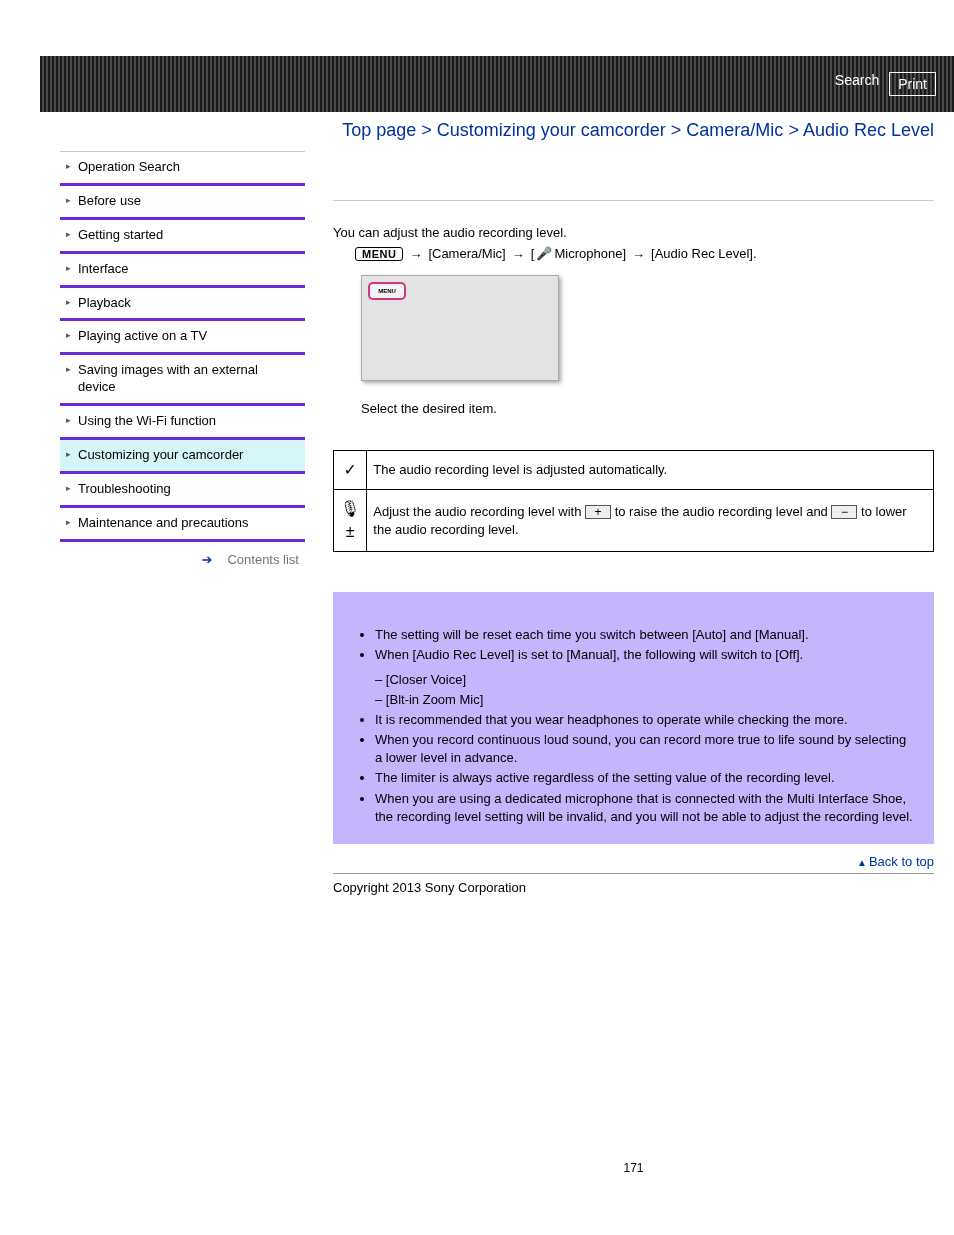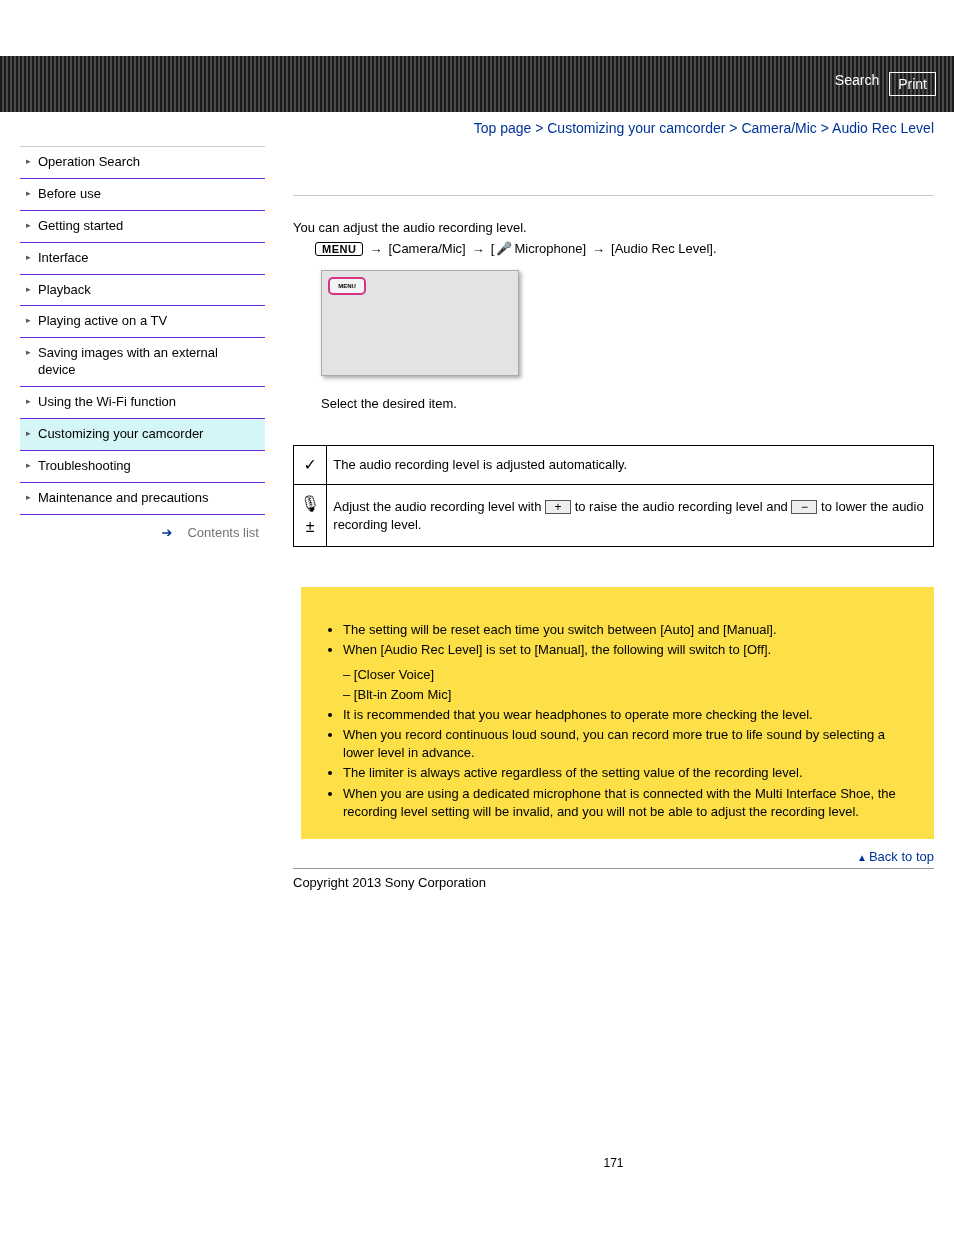--- a/index.html
+++ b/index.html
@@ -1,34 +1,34 @@
 <!DOCTYPE html>
 <html><head>
 <meta charset="utf-8">
 <style>
   * { box-sizing: border-box; margin: 0; padding: 0; }
   body { font-family: Arial, Helvetica, sans-serif; font-size: 13px; color: #000; background: #fff; }
-  .page { width: 954px; margin: 0 auto; position: relative; }
+  .page { width: 954px; margin: 0 auto; position: relative; padding-left: 40px; }
   .banner {
     height: 56px;
     margin-top: 56px;
     background: repeating-linear-gradient(90deg, #1a1a1a 0 2px, #4a4a4a 2px 4px);
     position: relative;
   }
   .banner-actions { position: absolute; right: 18px; top: 16px; display: flex; gap: 10px; }
   .banner-btn { color: #fff; cursor: pointer; font-size: 14px; }
   .banner-btn.print { border: 1px solid #fff; padding: 3px 8px; }
-  .breadcrumb { text-align: right; padding: 8px 20px 0 0; font-size: 14px; }
+  .breadcrumb { text-align: right; padding: 8px 20px 0 0; font-size: 18px; }
   .breadcrumb a { color: #003399; text-decoration: none; }
   .breadcrumb span.sep { color: #003399; }
   .breadcrumb span.current { color: #003399; }
   .container { display: flex; padding: 10px 20px 0 20px; align-items: flex-start; }
   .sidebar { width: 245px; flex-shrink: 0; }
   .sidebar ul { list-style: none; border-top: 1px solid #ccc; }
-  .sidebar li { border-bottom: 1px solid #6d28d9; padding: 7px 6px 7px 18px; position: relative; cursor: pointer; line-height: 1.3; }
+  .sidebar li { border-bottom: 3px solid #6d28d9; padding: 7px 6px 7px 18px; position: relative; cursor: pointer; line-height: 1.3; }
   .sidebar li::before {
     content: "▸"; font-size: 9px; color: #555; position: absolute; left: 6px; top: 9px;
   }
   .sidebar li.active { background: #d5f6f6; }
   .contents-list { text-align: right; padding: 10px 6px 0 0; }
   .contents-list a { color: #737373; text-decoration: none; font-size: 13px; margin-left: 13px; }
   .arrow-r { color: #003399; margin-right: 2px; }
   .arrow-up { color: #003399; margin-right: 2px; font-size: 10px; }
   .main { flex: 1; padding-left: 28px; }
   .main h1 { font-size: 22px; font-weight: normal; color: #888; padding: 18px 0 6px 0; border-bottom: 1px solid #ccc; min-height: 50px; }
@@ -37,21 +37,21 @@
   .menu-badge { border: 1px solid #000; border-radius: 3px; padding: 0 6px; font-size: 11px; font-weight: bold; letter-spacing: 0.5px; }
   .flow-arrow { font-size: 13px; }
   .mic-label { display: inline-flex; align-items: center; gap: 2px; }
   .screen-mock { width: 198px; height: 106px; background: #e3e3e3; border: 1px solid #aaa; box-shadow: 2px 2px 4px rgba(0,0,0,0.35); margin: 14px 0 14px 28px; position: relative; }
   .screen-mock .highlight { position: absolute; top: 6px; left: 6px; width: 38px; height: 18px; border: 2px solid #d63384; border-radius: 5px; display:flex; align-items:center; justify-content:center; font-size:6px; font-weight:bold; background:#f4f4f4; }
   .step-text { padding: 6px 0 8px 28px; }
   .opt-table { width: 100%; border-collapse: collapse; margin-top: 26px; }
   .opt-table td { border: 1px solid #000; padding: 8px 6px; vertical-align: middle; font-size: 13px; line-height: 1.4; }
   .opt-table td.iconcell { width: 26px; text-align: center; font-size: 16px; }
   .inline-btn { display: inline-block; border: 1px solid #555; background: #eee; width: 26px; height: 14px; vertical-align: middle; text-align: center; line-height: 12px; font-size: 12px; }
-  .notes-block { background: #fde047; margin-top: 40px; padding: 14px 18px 16px 18px; margin-left: 8px; }
+  .notes-block { background: #c4b5fd; margin-top: 40px; padding: 14px 18px 16px 18px; }
   .notes-block h3 { font-size: 13px; font-weight: normal; color: #888; min-height: 14px; }
   .notes-block ul { list-style: disc; padding-left: 24px; margin-top: 6px; }
   .notes-block ul li { margin: 2px 0; line-height: 1.4; }
   .notes-block ul ul { list-style: none; padding-left: 14px; }
   .notes-block ul ul li::before { content: "– "; margin-left: -14px; }
   .backtop { text-align: right; padding: 10px 0 4px 0; border-bottom: 1px solid #999; }
   .backtop a { color: #003399; text-decoration: none; font-size: 13px; text-align: right; }
   .copyright { text-align: left; padding: 6px 0; font-size: 13px; }
   .page-num { text-align: center; padding-top: 260px; font-size: 12px; }
 </style>
@@ -137,21 +137,21 @@
         <h3> </h3>
         <ul>
           <li>The setting will be reset each time you switch between [Auto] and [Manual].</li>
           <li>
             <span>When [Audio Rec Level] is set to [Manual], the following will switch to [Off].</span>
             <ul>
               <li>[Closer Voice]</li>
               <li>[Blt-in Zoom Mic]</li>
             </ul>
           </li>
-          <li>It is recommended that you wear headphones to operate more checking the level.</li>
+          <li>It is recommended that you wear headphones to operate while checking the more.</li>
           <li>When you record continuous loud sound, you can record more true to life sound by selecting a lower level in advance.</li>
           <li>The limiter is always active regardless of the setting value of the recording level.</li>
           <li>When you are using a dedicated microphone that is connected with the Multi Interface Shoe, the recording level setting will be invalid, and you will not be able to adjust the recording level.</li>
         </ul>
       </div>
 
       <div class="backtop">
         <span class="arrow-up">▲</span><a href="#">Back to top</a>
       </div>
 

